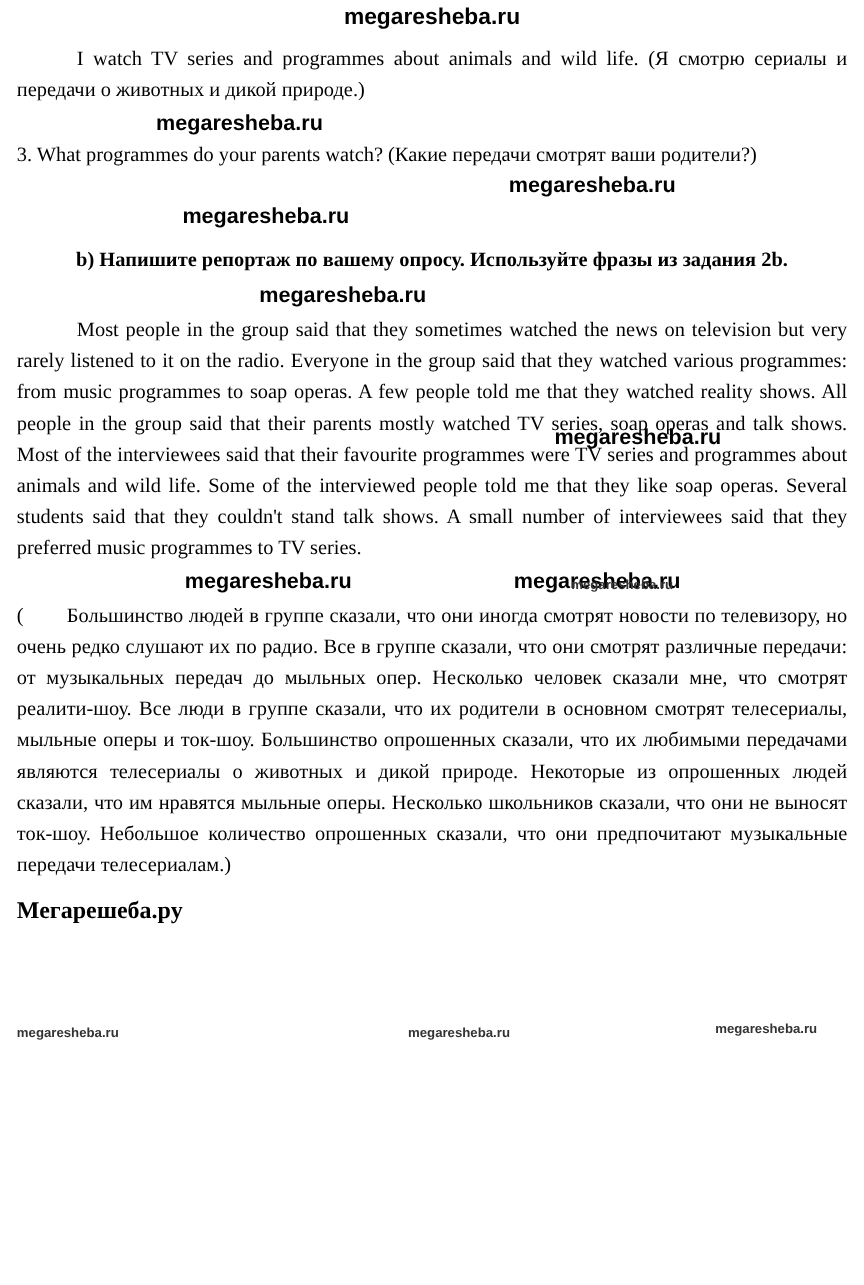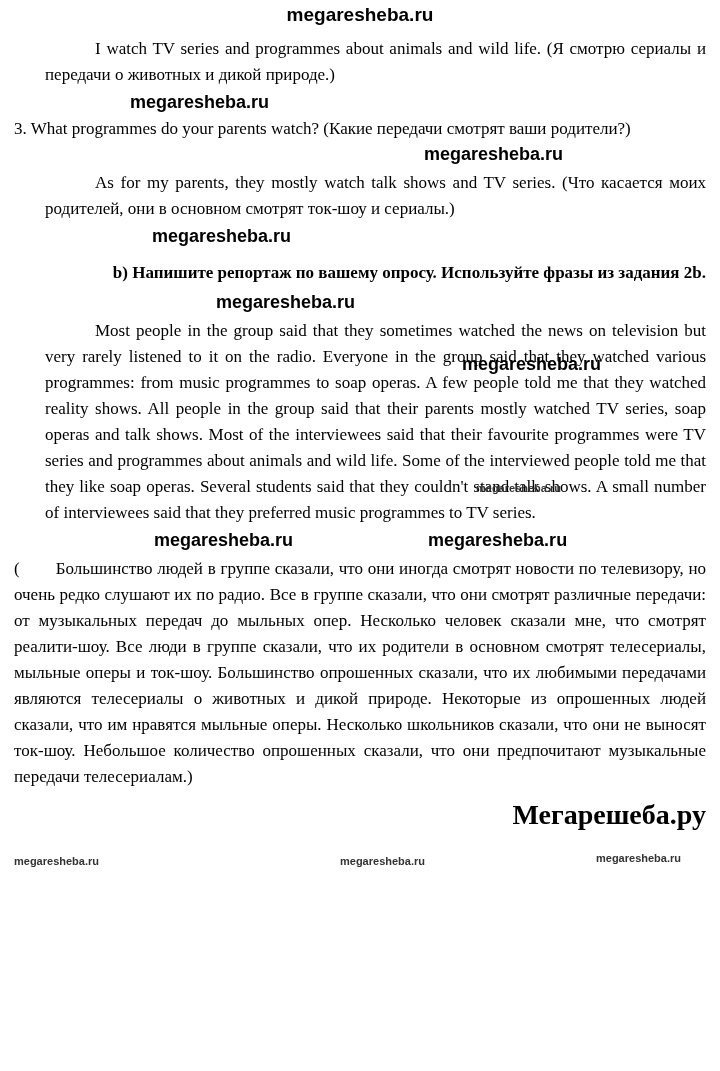--- a/index.html
+++ b/index.html
@@ -13,22 +13,22 @@
     font-family: "Liberation Serif", serif;
     font-size: 17px;
     padding: 2px 14px 0 14px;
     overflow: hidden;
   }
   .para {
     margin: 0;
     line-height: 26px;
     text-align: justify;
   }
-  .indent { text-indent: 50px; margin-left: 31px; }
-  .left { text-align: right; }
+  .indent { text-indent: 50px; }
+  .left { text-align: center; }
   .bold { font-weight: bold; }
   .wm {
     font-family: "Liberation Sans", sans-serif;
     font-weight: bold;
     font-size: 18px;
     line-height: 24px;
     white-space: nowrap;
     color: #000000;
   }
   .wm-top {
@@ -66,43 +66,42 @@
   .tw-3 { left: 340px; top: 855px; }
   .tw-4 { left: 596px; top: 852px; }
   .tw-5 { left: 330px; top: 971px; }
   .m-t8  { margin-top: 8px; }
   .m-t2  { margin-top: 2px; }
   .m-t4  { margin-top: 4px; }
   .m-t12 { margin-top: 12px; }
   .paren-gap { display: inline-block; width: 36px; }
   .footer-logo {
     margin-top: 10px;
-    text-align: right;
+    text-align: left;
     font-family: "Liberation Serif", serif;
     font-weight: bold;
-    font-size: 28px;
+    font-size: 20px;
     line-height: 30px;
   }
 </style>
 </head>
 <body>
 
 <div class="page">
 
   <div class="wm wm-top">megaresheba.ru</div>
 
   <p class="para indent m-t8">I watch TV series and programmes about animals and wild life. (Я смотрю сериалы и передачи о животных и дикой природе.)</p>
 
   <div class="wm wm-1">megaresheba.ru</div>
 
   <p class="para m-t2">3. What programmes do your parents watch? (Какие передачи смотрят ваши родители?)</p>
 
   <div class="wm wm-2">megaresheba.ru</div>
 
-  <p class="para indent m-t4">As for my parents, they mostly watch talk shows and TV series. (Что касается моих родителей, они в основном смотрят ток-шоу и сериалы.)</p>
 
   <div class="wm wm-3">megaresheba.ru</div>
 
 
 
   <div class="wm wm-4">megaresheba.ru</div>
 
   <p class="para left bold m-t12">b) Напишите репортаж по вашему опросу. Используйте фразы из задания 2b.</p>
 
   <div class="wm wm-5">megaresheba.ru</div>

